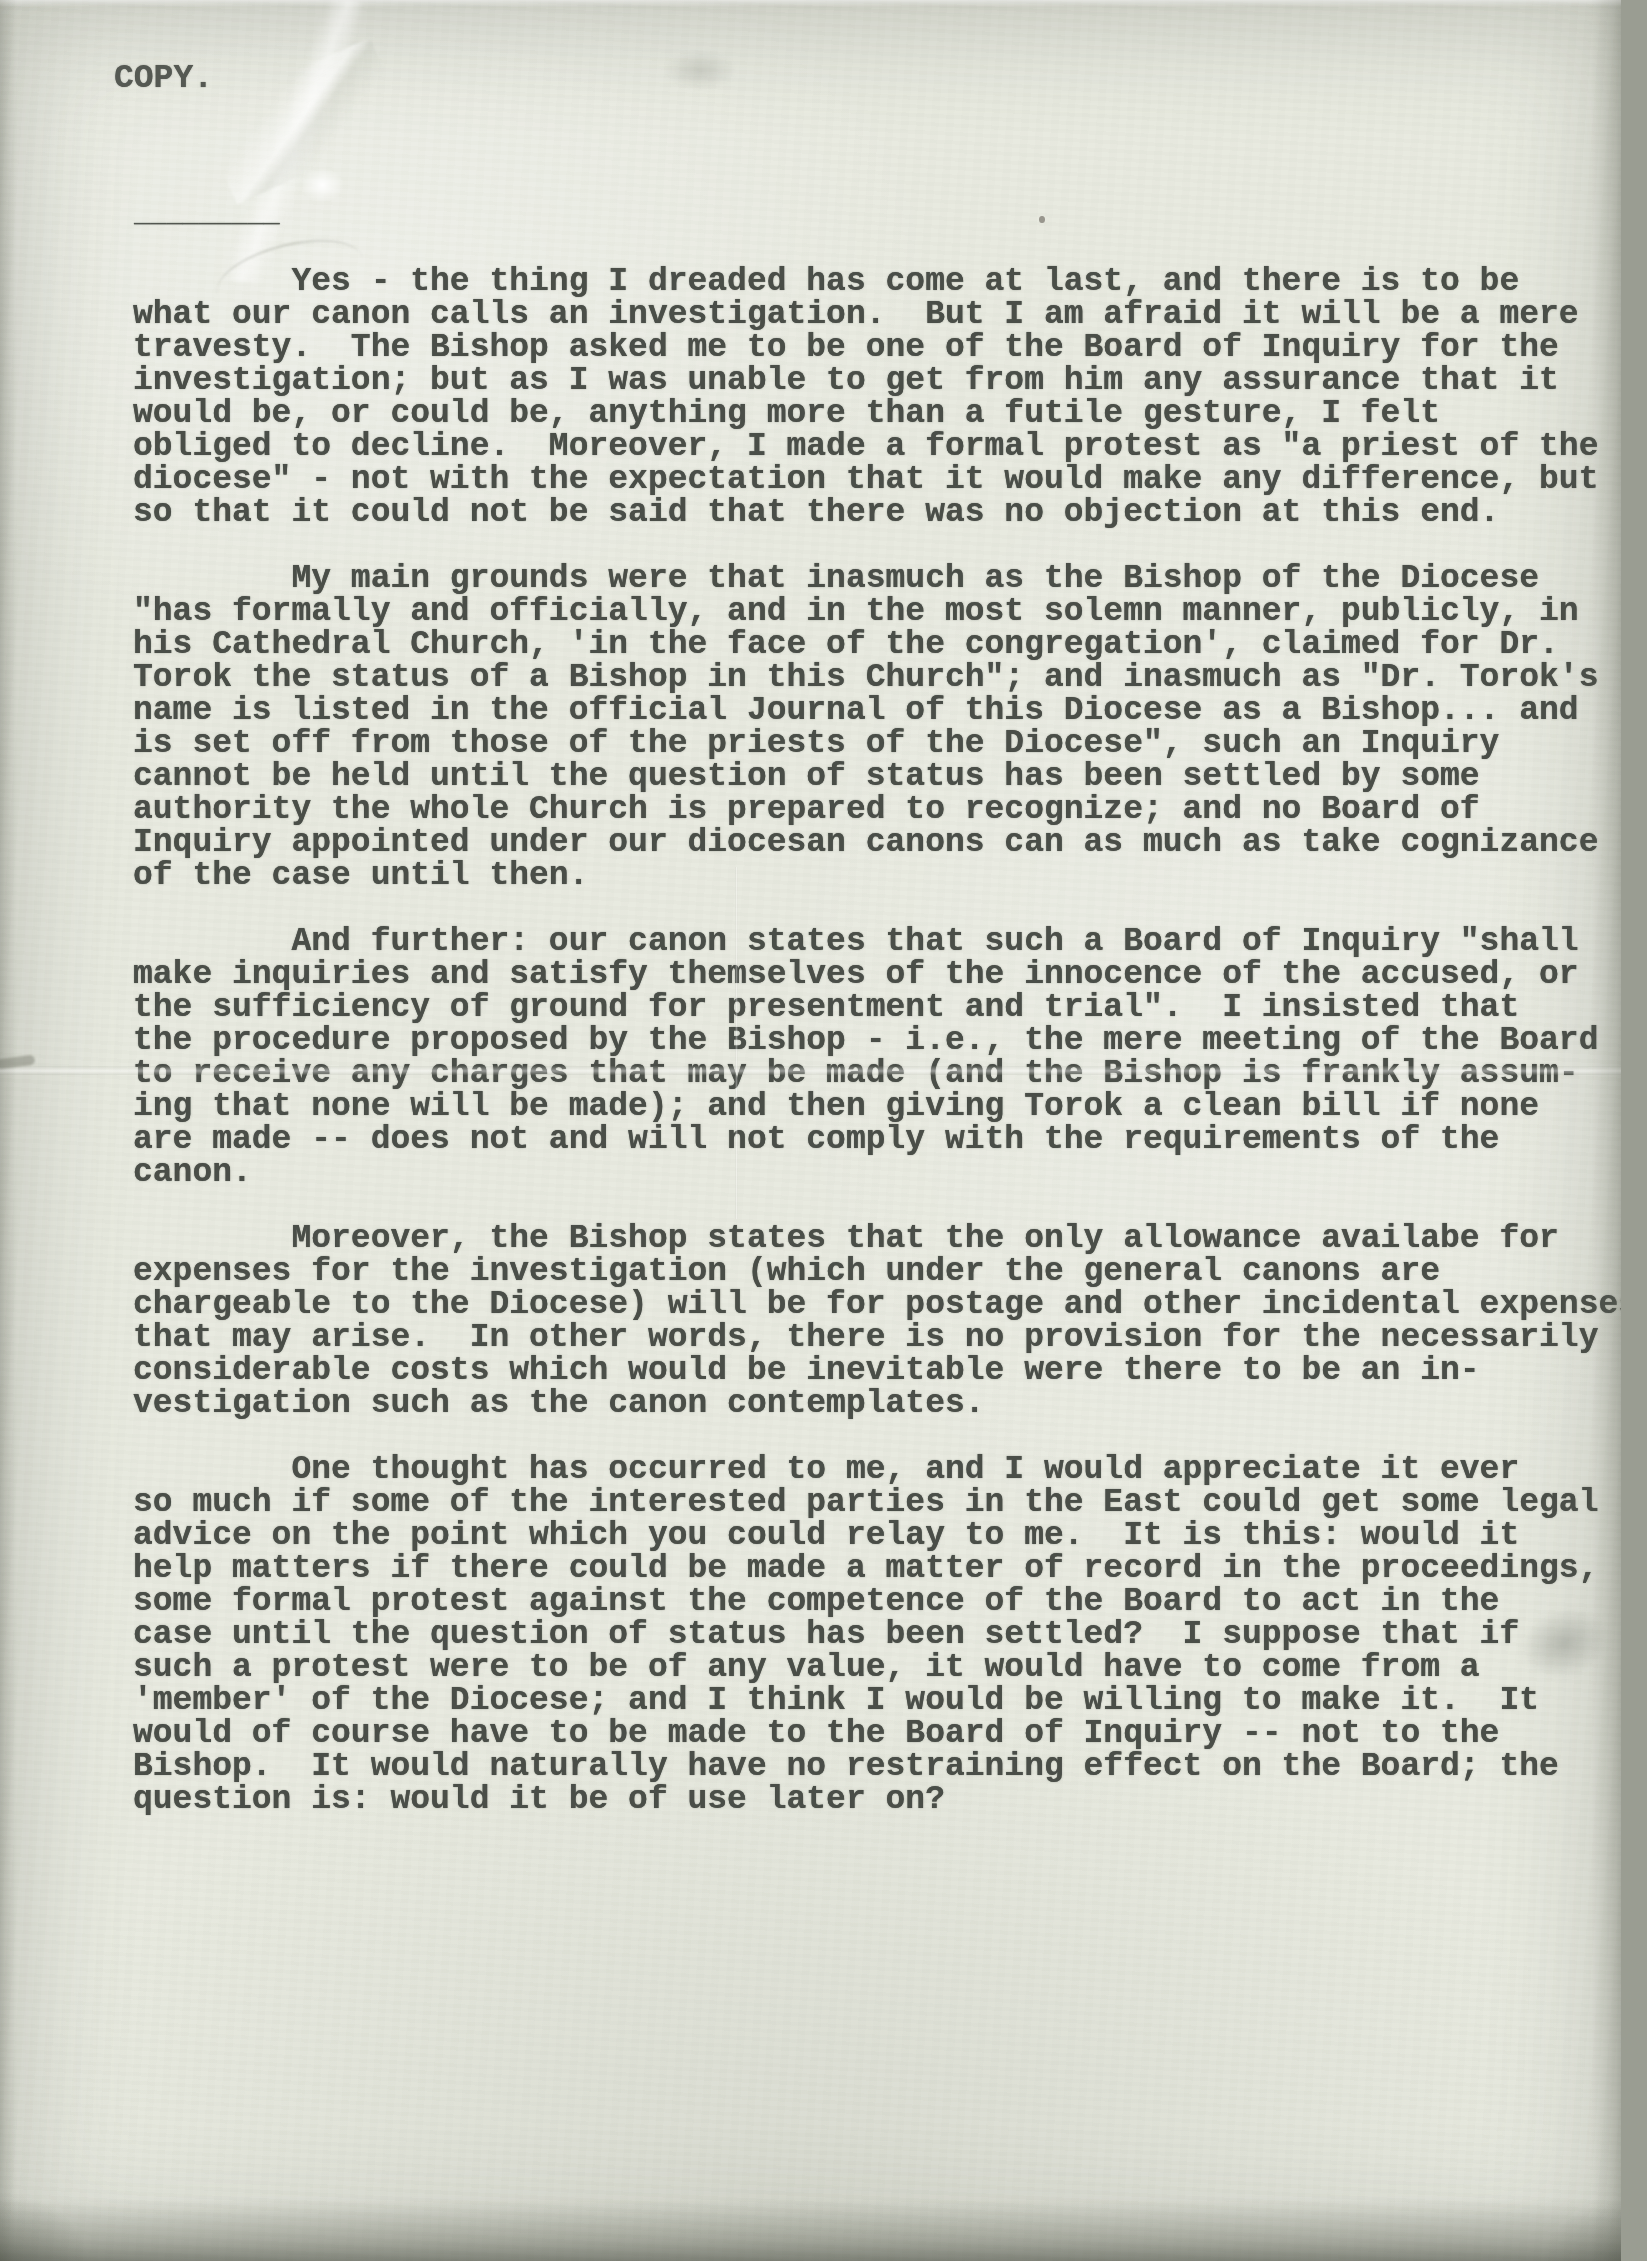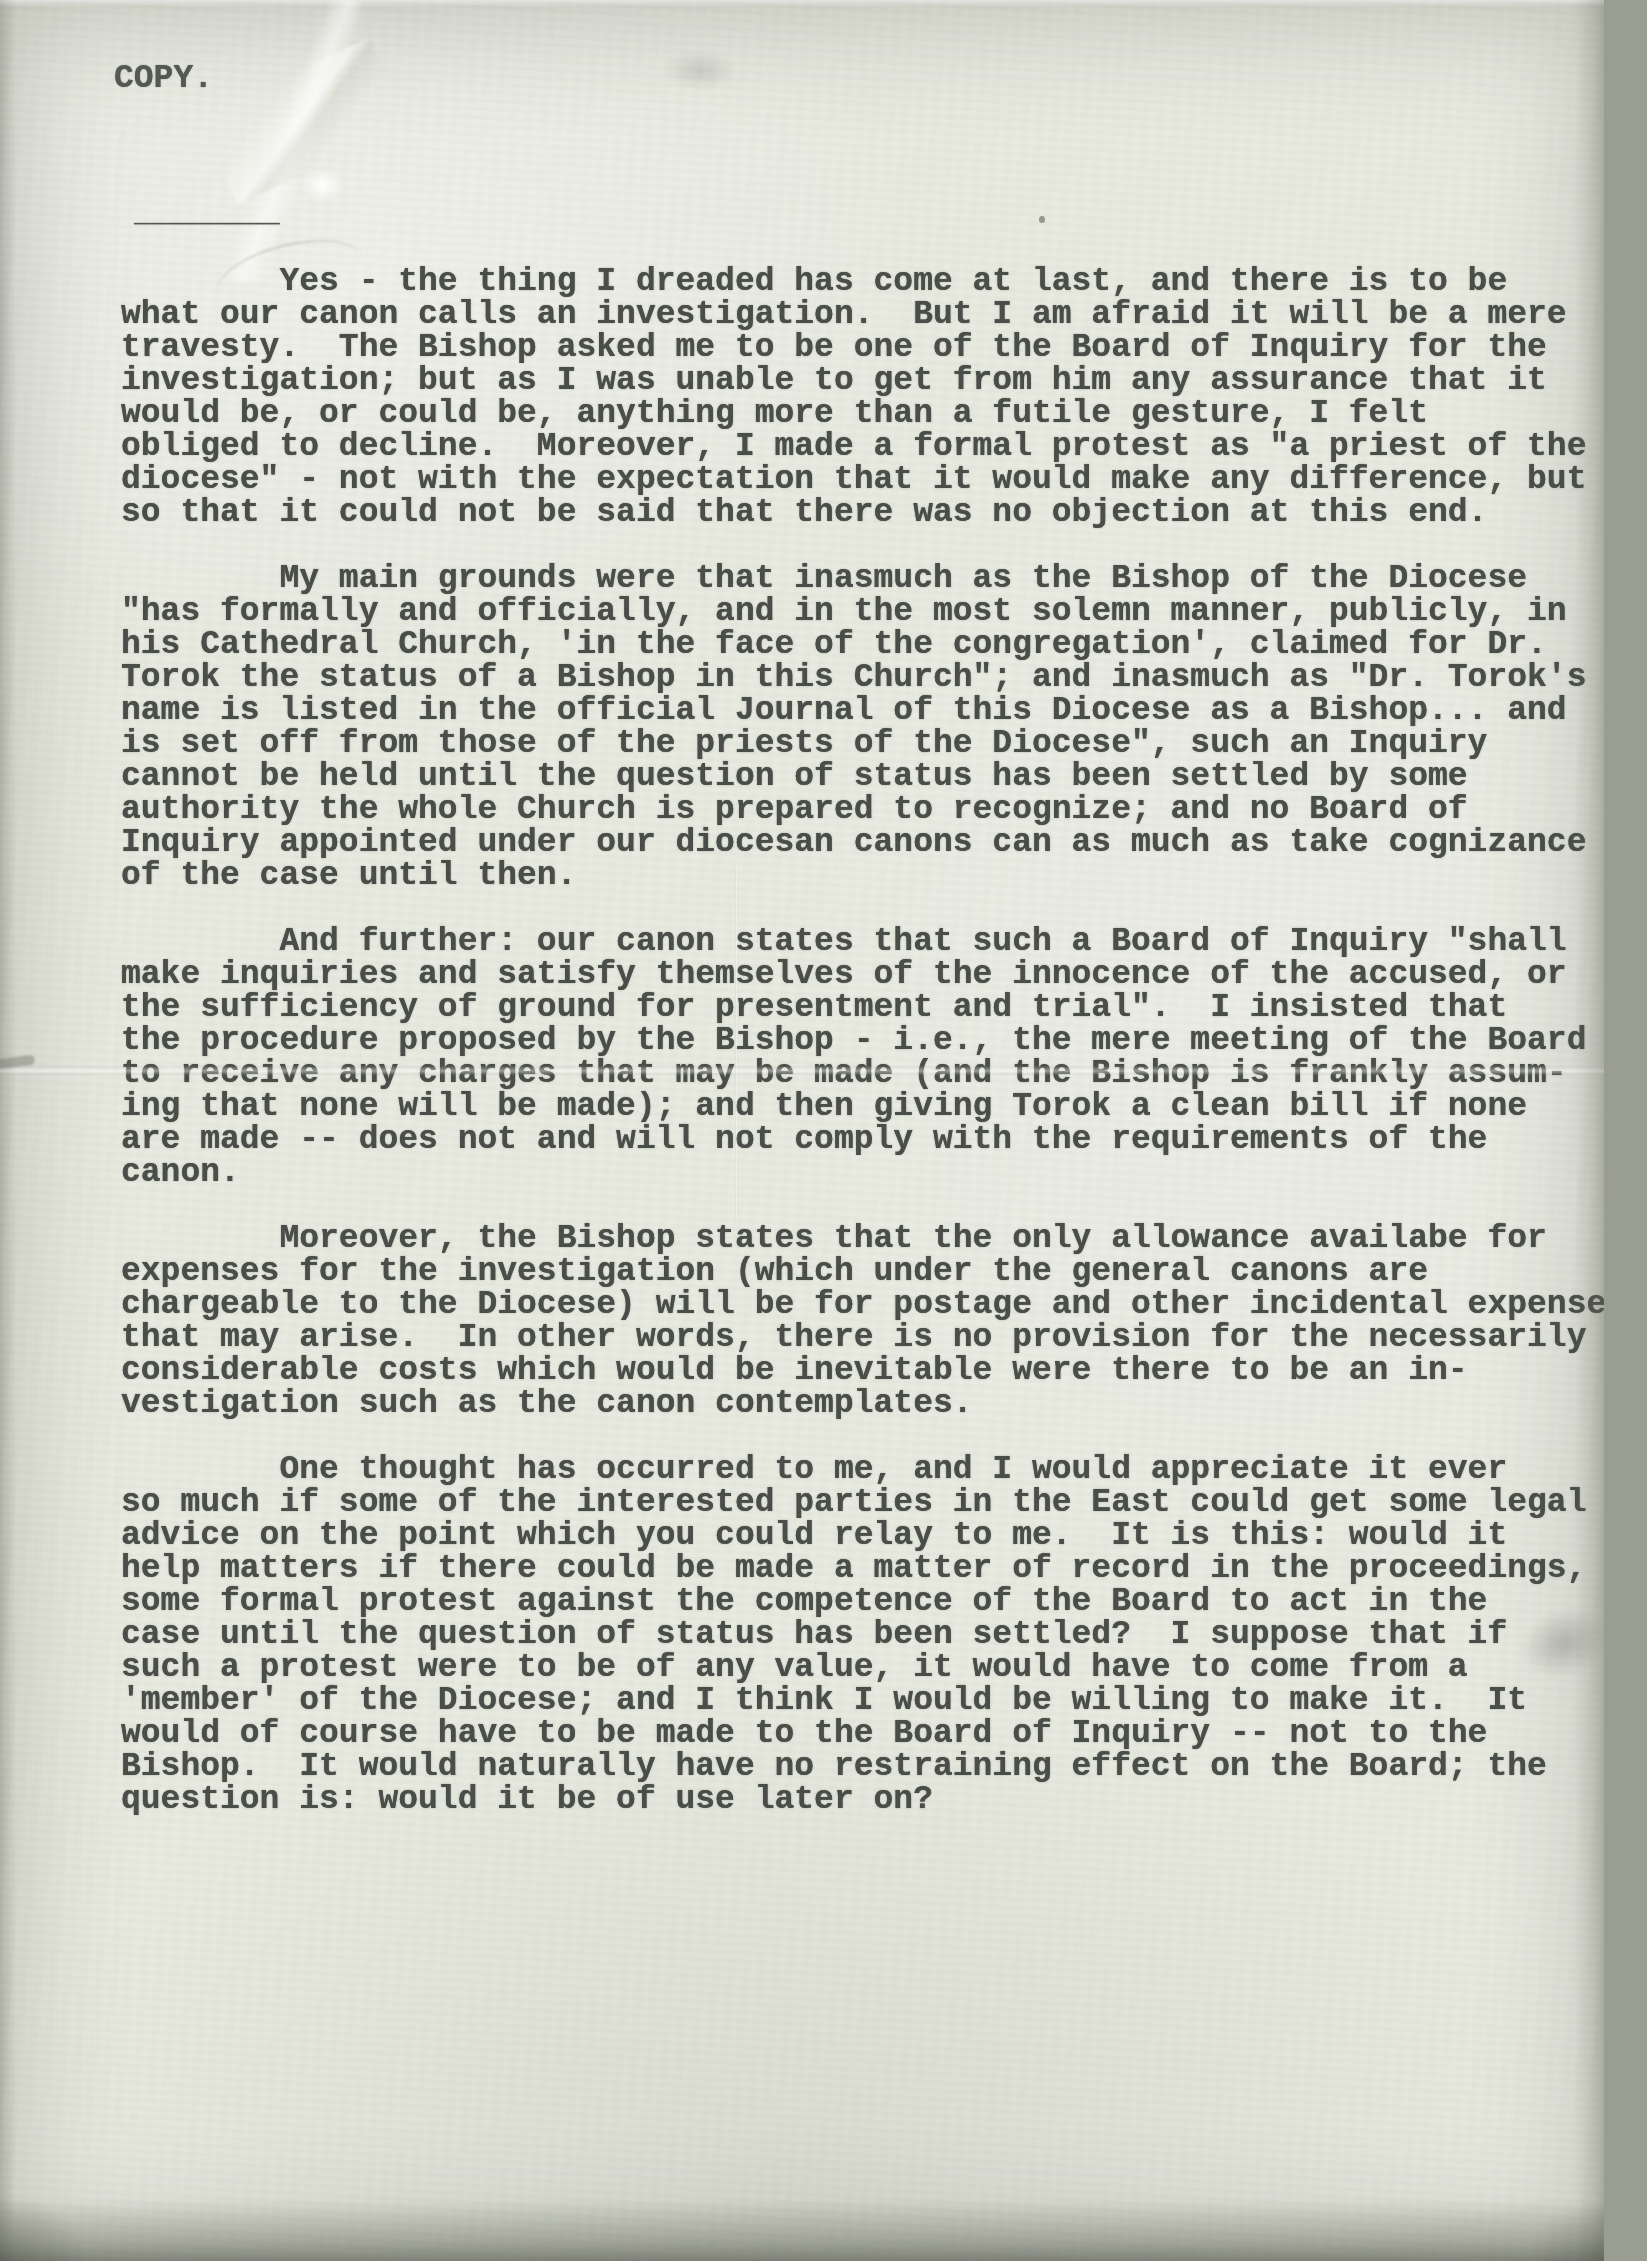--- a/index.html
+++ b/index.html
@@ -14,20 +14,21 @@
     overflow:hidden;
   }
   .page{
     position:relative;width:1604px;height:2261px;overflow:hidden;
     background:
       radial-gradient(913px 587px at 22% 12%, rgba(255,255,255,.30), rgba(255,255,255,0) 65%),
       radial-gradient(847px 1043px at 78% 45%, rgba(255,255,255,.16), rgba(255,255,255,0) 60%),
       radial-gradient(1173px 782px at 50% 98%, rgba(118,122,106,.14), rgba(0,0,0,0) 70%),
       linear-gradient(var(--paper),var(--paper));
     box-shadow: inset 0 0 111px 15.6px rgba(96,100,88,.30), inset 0 0 14.3px rgba(110,114,100,.22);
+    padding-left: 17px;
   }
   
   .texture{
     position:absolute;inset:0;opacity:.5;pointer-events:none;
     background:
       repeating-linear-gradient(3deg, rgba(255,255,255,.05) 0 4.6px, rgba(150,155,140,.04) 4.6px 8.5px),
       repeating-linear-gradient(94deg, rgba(255,255,255,.04) 0 7.2px, rgba(140,145,130,.03) 7.2px 15px);
   }
   .ink{
     color:var(--ink);
@@ -42,21 +43,21 @@
   }
   .rule{
     position:absolute;left:134px;top:198px;
     font-size:27px;line-height:33px;white-space:pre;
     opacity:.95;
   }
   .body{
     position:absolute;left:117px;top:265px;
     font-size:33px;line-height:33px;
   }
-  .para{white-space:pre;margin:0 0 33px 4px;}
+  .para{white-space:pre;margin:0 0 33px 16px;}
   
   .tear-streak-a{
     position:absolute;left:246px;top:-6.5px;width:98px;height:293px;
     background:linear-gradient(104deg, rgba(255,255,255,0) 38%, rgba(255,255,255,.55) 50%, rgba(255,255,255,0) 63%);
     transform:rotate(7deg);filter:blur(2px);
   }
   .tear-streak-b{
     position:absolute;left:209px;top:72px;width:189px;height:98px;
     background:linear-gradient(150deg, rgba(255,255,255,0) 30%, rgba(255,255,255,.5) 48%, rgba(186,190,178,.25) 55%, rgba(255,255,255,0) 70%);
     transform:rotate(-24deg);filter:blur(1.3px);

